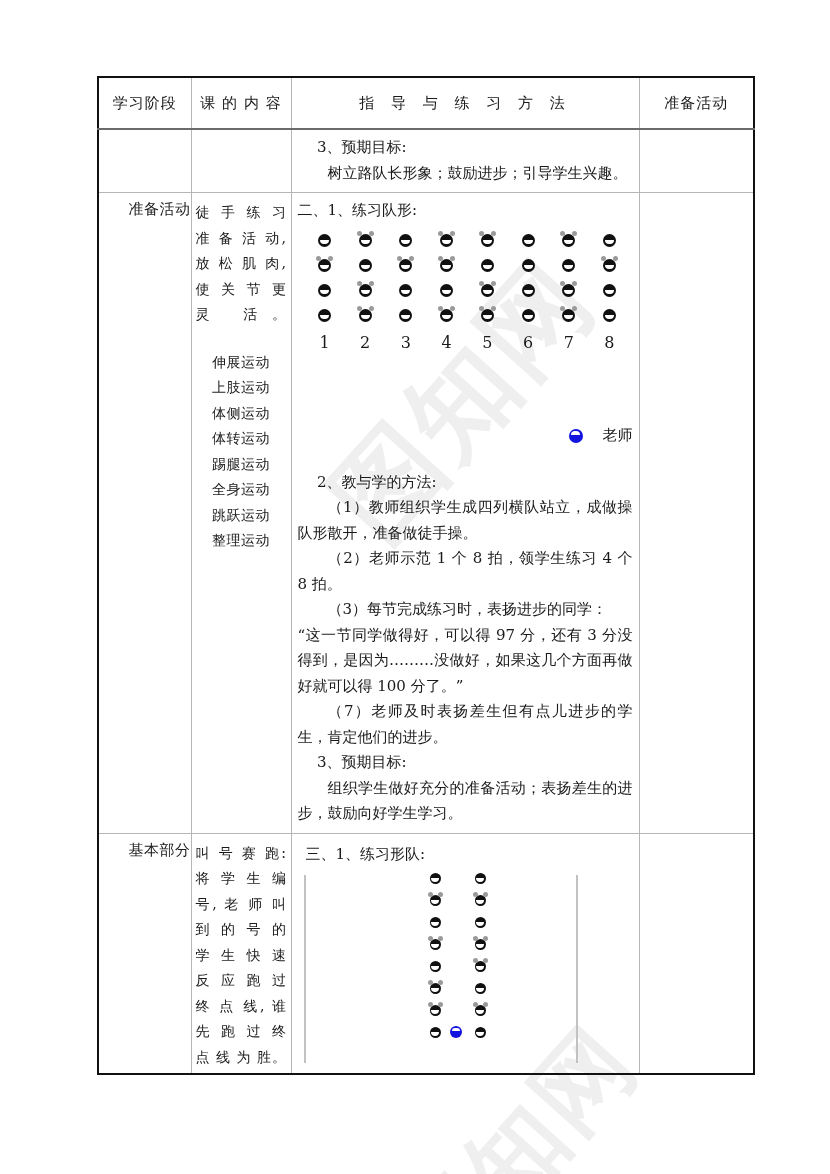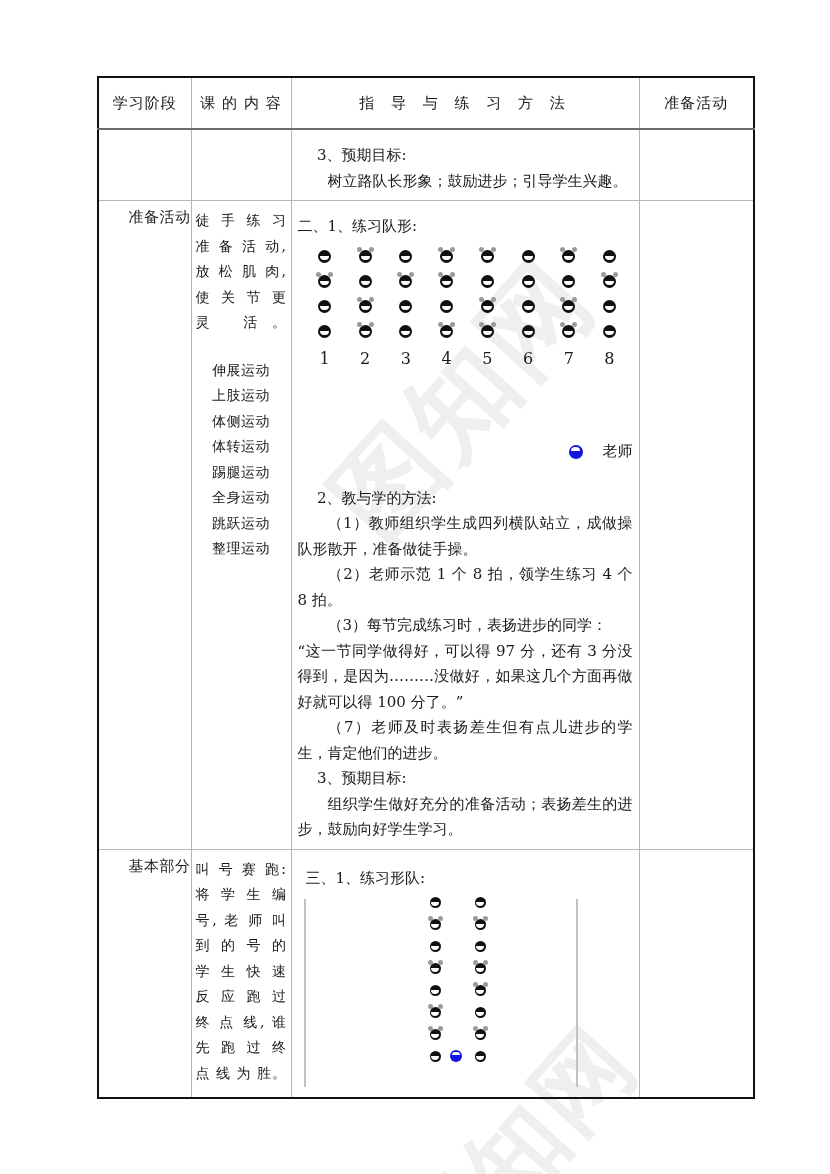--- a/index.html
+++ b/index.html
@@ -117,21 +117,21 @@
   .narrow-col .lead { text-indent: 0; }
   .narrow-col .centered {
     text-align: left;
     text-align-last: center;
   }
   .narrow-col .gap { height: 22px; }
 
   .method-col {
     font-size: 15px;
     line-height: 25.5px;
-    padding: 13px 6px 6px 6px;
+    padding: 5px 6px 6px 6px;
     text-align: justify;
   }
   .method-col p {
     margin: 0;
     text-align: justify;
     text-justify: inter-ideograph;
   }
   .method-col p.ind  { text-indent: 2em; }
   .method-col p.ind1 { text-indent: 1.3em; }
 

